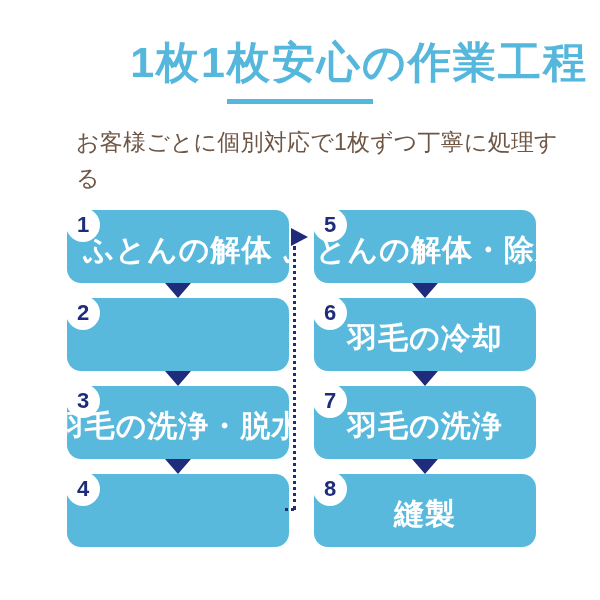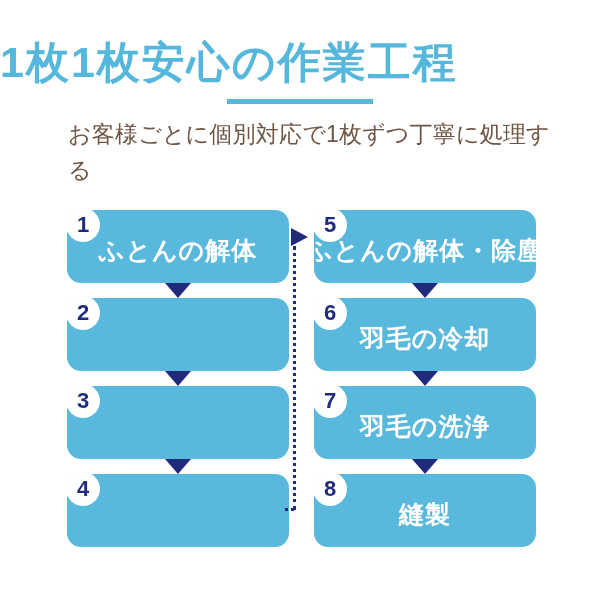--- a/index.html
+++ b/index.html
@@ -8,52 +8,52 @@
     background:#ffffff;
     font-family:"Liberation Sans","DejaVu Sans",sans-serif;
   }
   .page {
     position:relative; width:600px; height:600px;
     background:var(--background,#ffffff);
     overflow:hidden;
   }
   .title {
     position:absolute; top:37px; left:0; width:588px;
-    margin:0; text-align:left;
+    margin:0; text-align:right;
     font-size:43px; line-height:1.2; font-weight:700;
     letter-spacing:2px;
     color:var(--accent_blue,#55b7dc);
   }
   .title-underline {
     position:absolute; top:99px; left:227px;
     width:146px; height:5px;
     background:var(--accent_blue,#55b7dc);
   }
   .description {
     position:absolute; top:116px; left:68px; width:490px;
-    margin:0;
+    margin:8px;
     font-size:23px; line-height:36px; font-weight:500;
     letter-spacing:0.2px;
     color:var(--text_brown,#6e5544);
   }
   .flow-col {
     position:absolute; top:210px;
     display:flex; flex-direction:column;
   }
   .flow-col.left  { left:67px;  width:222px; }
   .flow-col.right { left:314px; width:222px; }
   .step {
     position:relative; height:73px;
     background:var(--box_blue,#58b9dc);
     border-radius:14px;
     display:flex; align-items:center; justify-content:center;
   }
   .step-label {
     color:var(--box_text,#ffffff);
-    font-size:25px; font-weight:700; letter-spacing:1px;
+    font-size:30px; font-weight:700; letter-spacing:1px;
     padding-top:7px;
     white-space:nowrap;
   }
   .badge {
     position:absolute; top:-2px; left:-1px;
     width:34px; height:34px; border-radius:50%;
     background:#ffffff;
     display:flex; align-items:center; justify-content:center;
   }
   .badge span {
@@ -114,20 +114,21 @@
           <span>2</span>
         </div>
     </div>
     <div class="arrow-slot">
         <div class="down-arrow"></div>
       </div>
     <div class="step">
       <div class="badge">
           <span>3</span>
         </div>
+      <div class="step-label">羽毛の洗浄・脱水</div>
     </div>
     <div class="arrow-slot">
         <div class="down-arrow"></div>
       </div>
     <div class="step">
       <div class="badge">
           <span>4</span>
         </div>
     </div>
   </div>

